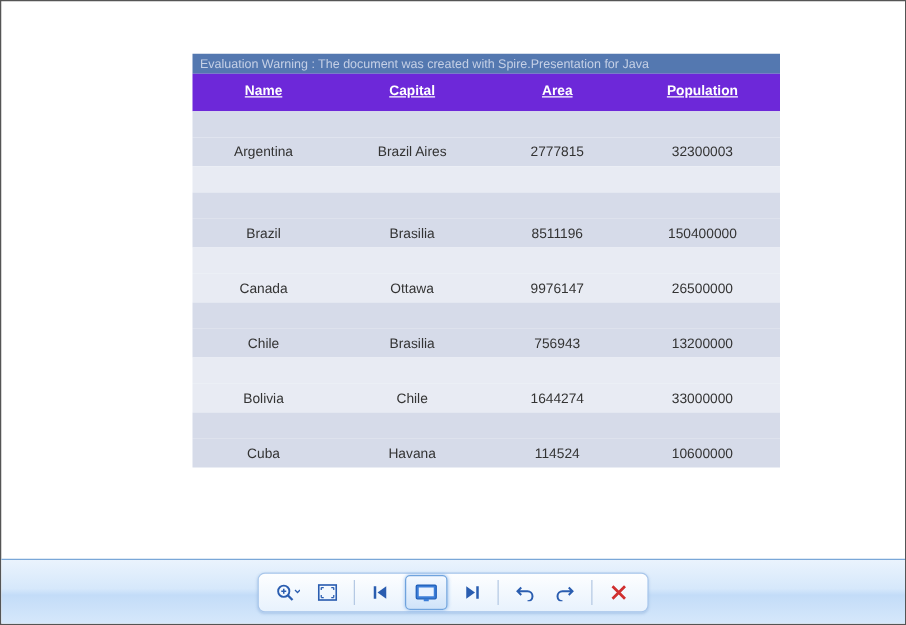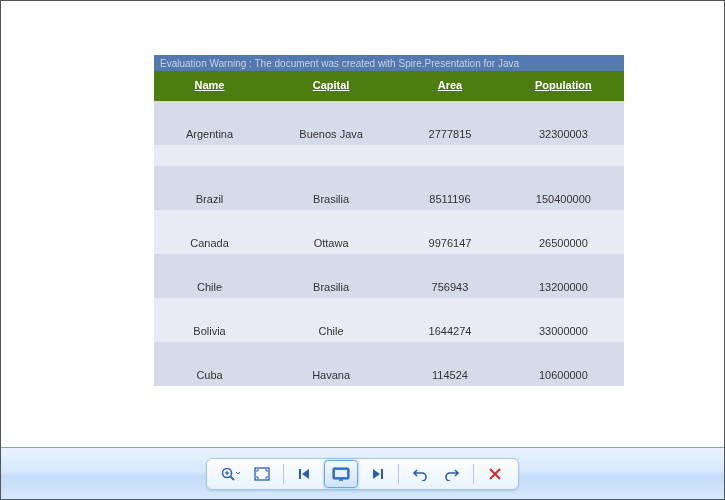--- a/index.html
+++ b/index.html
@@ -7,21 +7,21 @@
       width: 725px;
       height: 500px;
       font-family: Arial, sans-serif;
       background: #fff;
       border: 1px solid #555;
       position: relative;
       overflow: hidden;
     }
     .canvas {
       position: absolute;
-      top: 16px; left: 4px; right: 4px;
+      top: 4px; left: 4px; right: 4px;
       height: 442px;
       background: #fff;
     }
     .slide {
       position: absolute;
       left: 149px;
       top: 38px;
       width: 470px;
     }
     .warning {
@@ -30,21 +30,21 @@
       font-size: 10px;
       padding: 3px 6px 0 6px;
       height: 16px;
       font-weight: 500;
     }
     .table {
       width: 100%;
       border-collapse: collapse;
     }
     .table th {
-      background: #4d7c0f;
+      background: #6d28d9;
       color: #fff;
       font-weight: bold;
       font-size: 11px;
       text-decoration: underline;
       padding: 8px 4px 10px 4px;
       text-align: center;
     }
     .table td {
       font-size: 11px;
       text-align: center;
@@ -122,21 +122,21 @@
       </thead>
       <tbody id="tbody">
           <tr class="spacer band-a">
             <td></td>
             <td></td>
             <td></td>
             <td></td>
           </tr>
           <tr class="band-a">
             <td>Argentina</td>
-            <td>Buenos Java</td>
+            <td>Brazil Aires</td>
             <td>2777815</td>
             <td>32300003</td>
           </tr>
           <tr class="spacer band-b">
             <td></td>
             <td></td>
             <td></td>
             <td></td>
           </tr>
           <tr class="spacer band-a">

